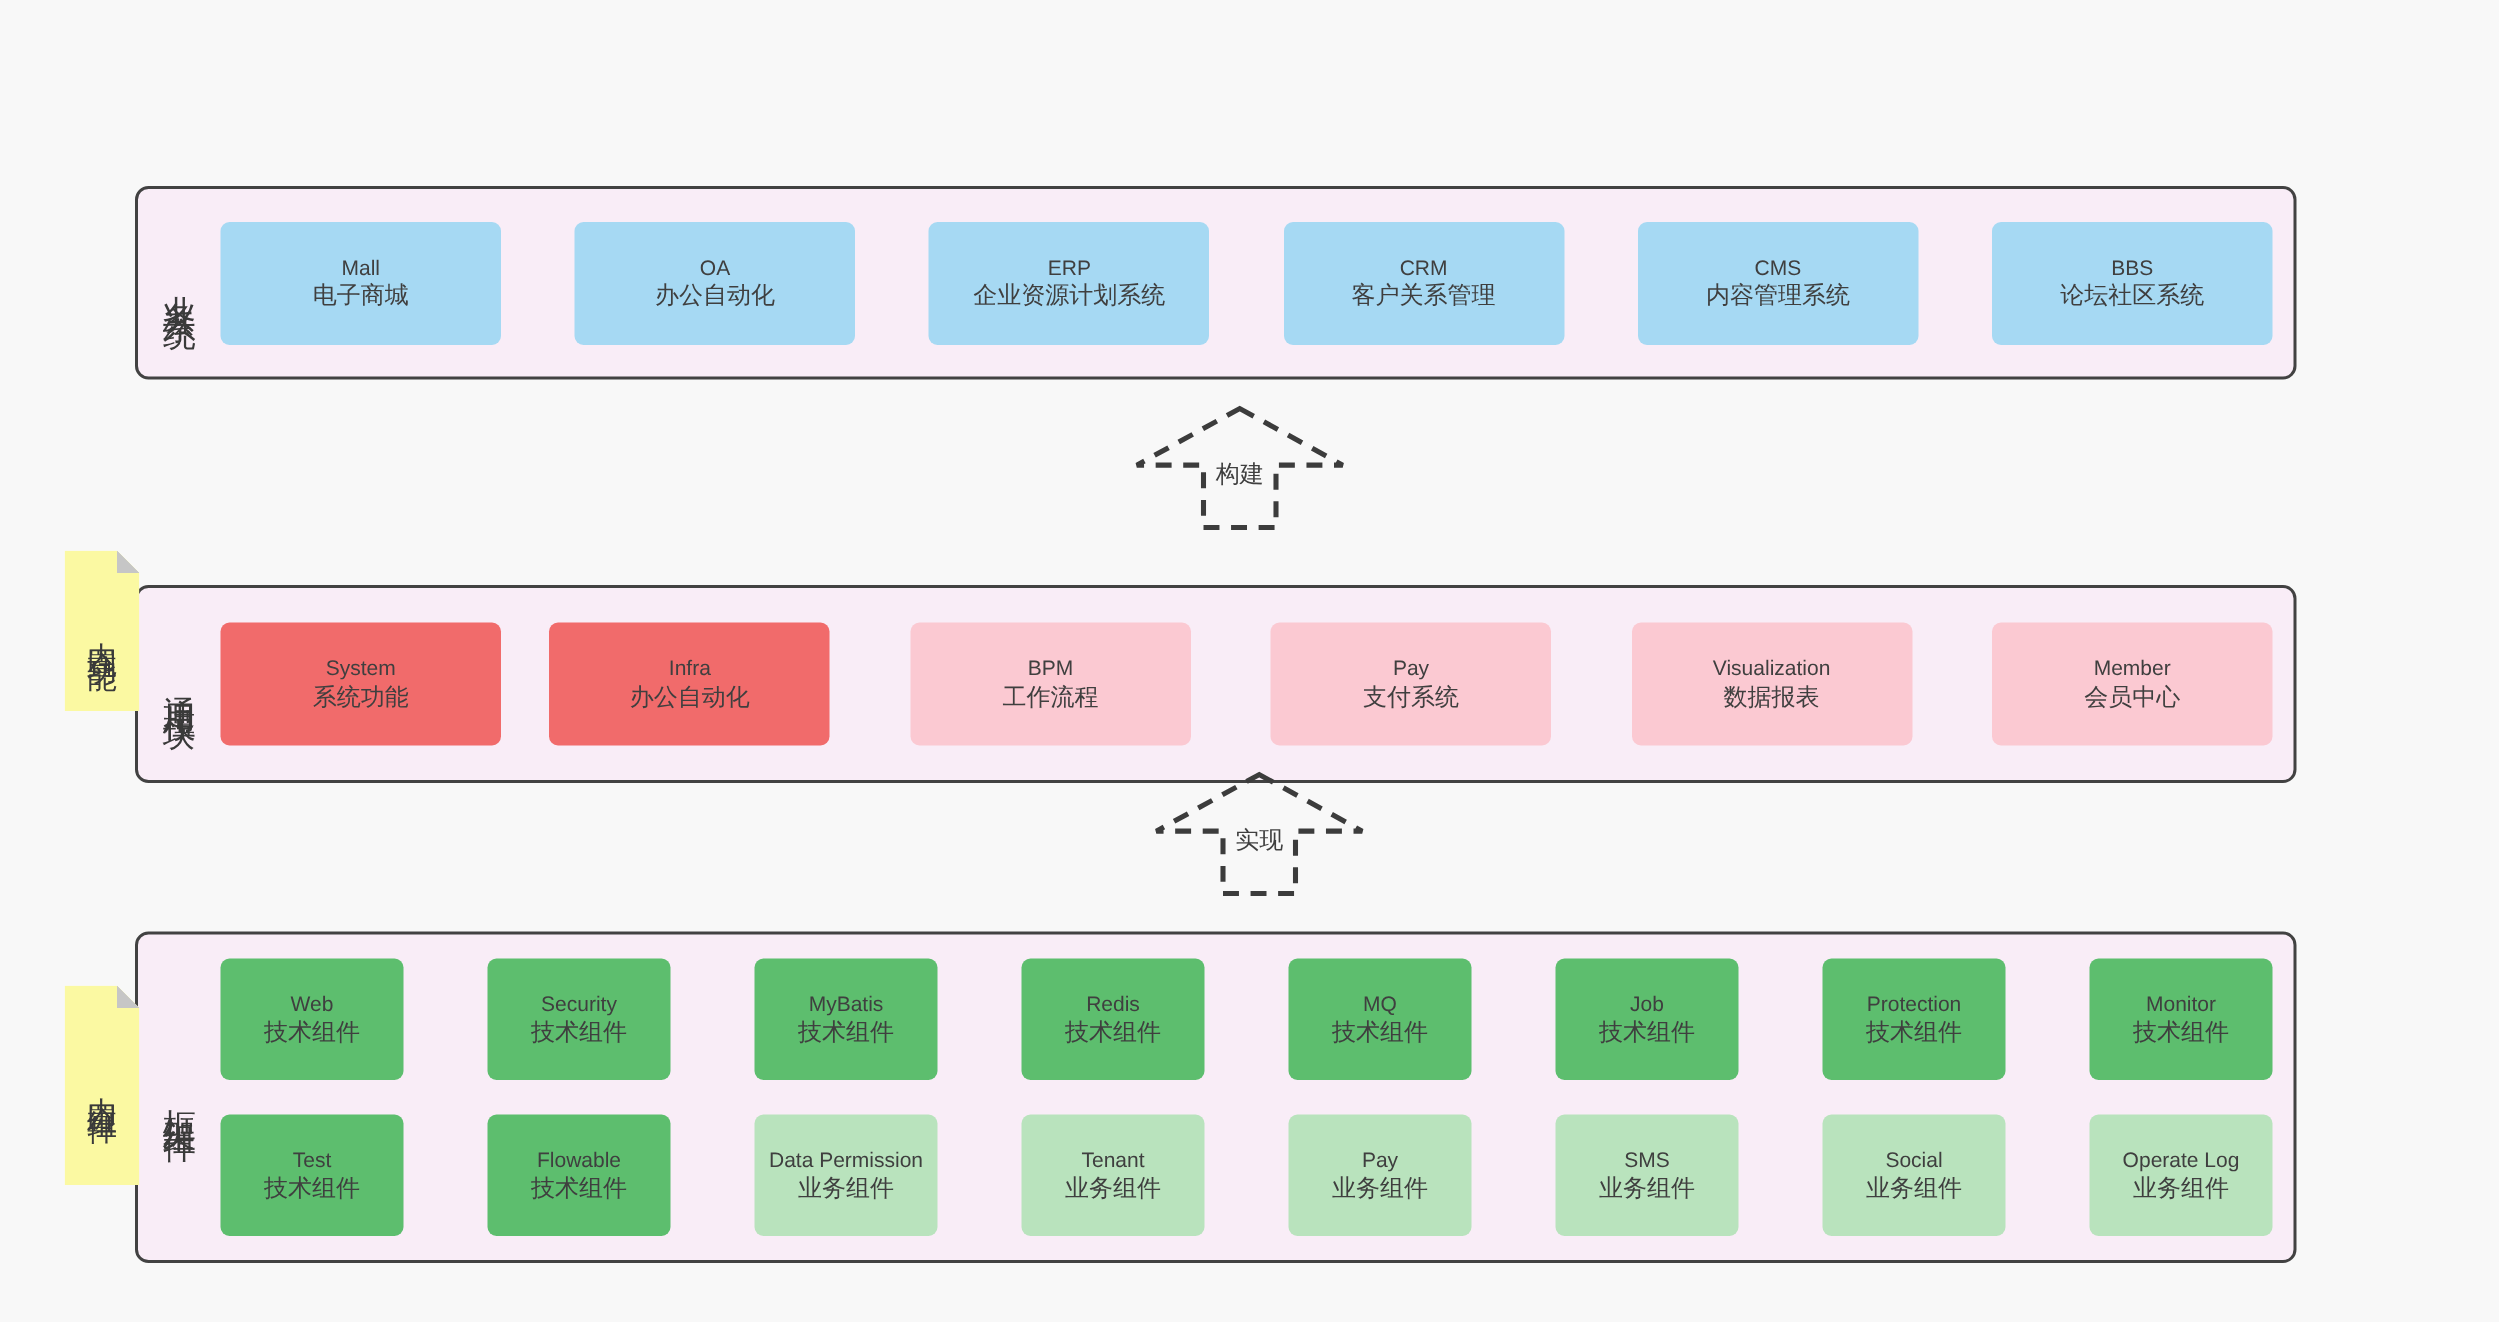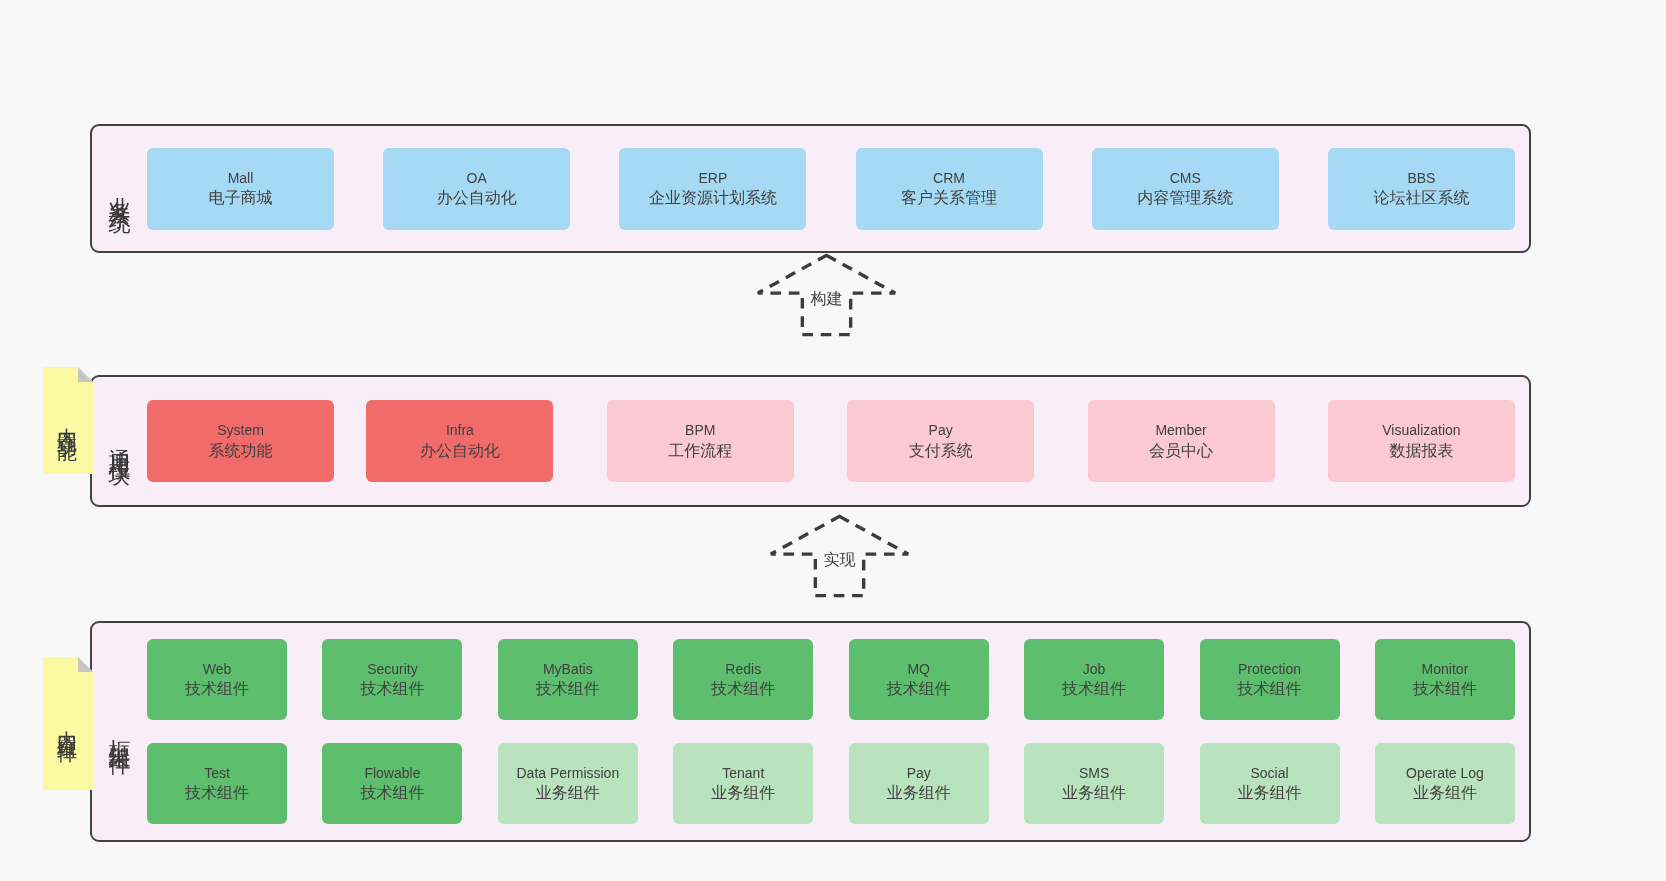--- a/index.html
+++ b/index.html
@@ -9,41 +9,41 @@
 
   
   .layer {
     position:absolute; left:90px; width:1441px;
     background:var(--containerBg,#f9edf7);
     border:2px solid var(--borderColor,#424242);
     border-radius:9px;
     display:flex; align-items:center;
   }
   .layer-business  { top:124px; height:129px; }
-  .layer-modules   { top:375px; height:132px; }
+  .layer-modules   { top:390px; height:132px; }
   .layer-framework { top:621px; height:221px; }
 
   .layer-label {
     flex:0 0 55px; display:flex; align-items:center; justify-content:center;
     writing-mode:vertical-lr; text-orientation:upright;
     font-size:22px; letter-spacing:0.22em; color:#3a3a3a;
     height:100%;
   }
   .boxes-area { flex:1 1 auto; margin-right:14px; display:flex; justify-content:space-between; align-items:center; }
   .rows-area  { flex:1 1 auto; margin-right:14px; display:flex; flex-direction:column; gap:23px; justify-content:center; }
   .rows-area .boxes-area { margin-right:0; }
 
   
   .box {
     border-radius:6px; display:flex; flex-direction:column;
     align-items:center; justify-content:center; text-align:center;
     padding:4px 6px; line-height:1.32;
   }
   .box-wide   { width:187px; height:82px; }
-  .box-green  { width:140px; height:81px; }
+  .box-green  { width:122px; height:81px; }
   .box-name { font-size:14px; color:#3f3f3f; }
   .box-desc { font-size:16px; color:#3f3f3f; }
   .blue       { background:var(--blue,#a6d9f3); }
   .red        { background:var(--red,#f16b6b); }
   .pink       { background:var(--pink,#fbc9d2);margin-left:21px; }
   .green      { background:var(--green,#5dbe6e); }
   .lightgreen { background:var(--lightgreen,#b9e3bd); }
 
   
   .sticky {
@@ -59,21 +59,21 @@
     position:absolute; top:0; right:0; width:15px; height:15px;
     background:linear-gradient(to bottom left, rgba(0,0,0,0) 49%, var(--fold,#c6c6c6) 50%);
   }
   .sticky-text {
     writing-mode:vertical-lr; text-orientation:upright;
     font-size:20px; letter-spacing:0.22em; color:#3a3a3a;
   }
 
   
   .arrow { position:absolute; width:145px; height:88px; }
-  .arrow-1 { left:754px; top:251px; }
+  .arrow-1 { left:754px; top:268px; }
   .arrow-2 { left:767px; top:512px; }
   .arrow svg { display:block; width:145px; height:88px; }
   .arrow-label {
     position:absolute; left:50%; top:38px; transform:translateX(-50%);
     background:var(--page,#f8f8f8); padding:0 3px;
     font-size:16px; color:#3f3f3f; white-space:nowrap;
   }
 </style>
 </head>
 <body>
@@ -134,26 +134,26 @@
       </div>
       <div class="box box-wide pink">
         <div class="box-name">BPM</div>
         <div class="box-desc">工作流程</div>
       </div>
       <div class="box box-wide pink">
         <div class="box-name">Pay</div>
         <div class="box-desc">支付系统</div>
       </div>
       <div class="box box-wide pink">
+        <div class="box-name">Visualization</div>
+        <div class="box-desc">数据报表</div>
+      </div>
+      <div class="box box-wide pink">
         <div class="box-name">Member</div>
         <div class="box-desc">会员中心</div>
-      </div>
-      <div class="box box-wide pink">
-        <div class="box-name">Visualization</div>
-        <div class="box-desc">数据报表</div>
       </div>
     </div>
   </div>
 
   <div class="arrow arrow-2">
     <svg viewBox="0 0 150 90">
       <polygon points="75,4 146,43 100,43 100,86 50,86 50,43 4,43" fill="none" stroke="#3c3c3c" stroke-width="3.5" stroke-dasharray="11 8"></polygon>
     </svg>
     <div class="arrow-label">实现</div>
   </div>

